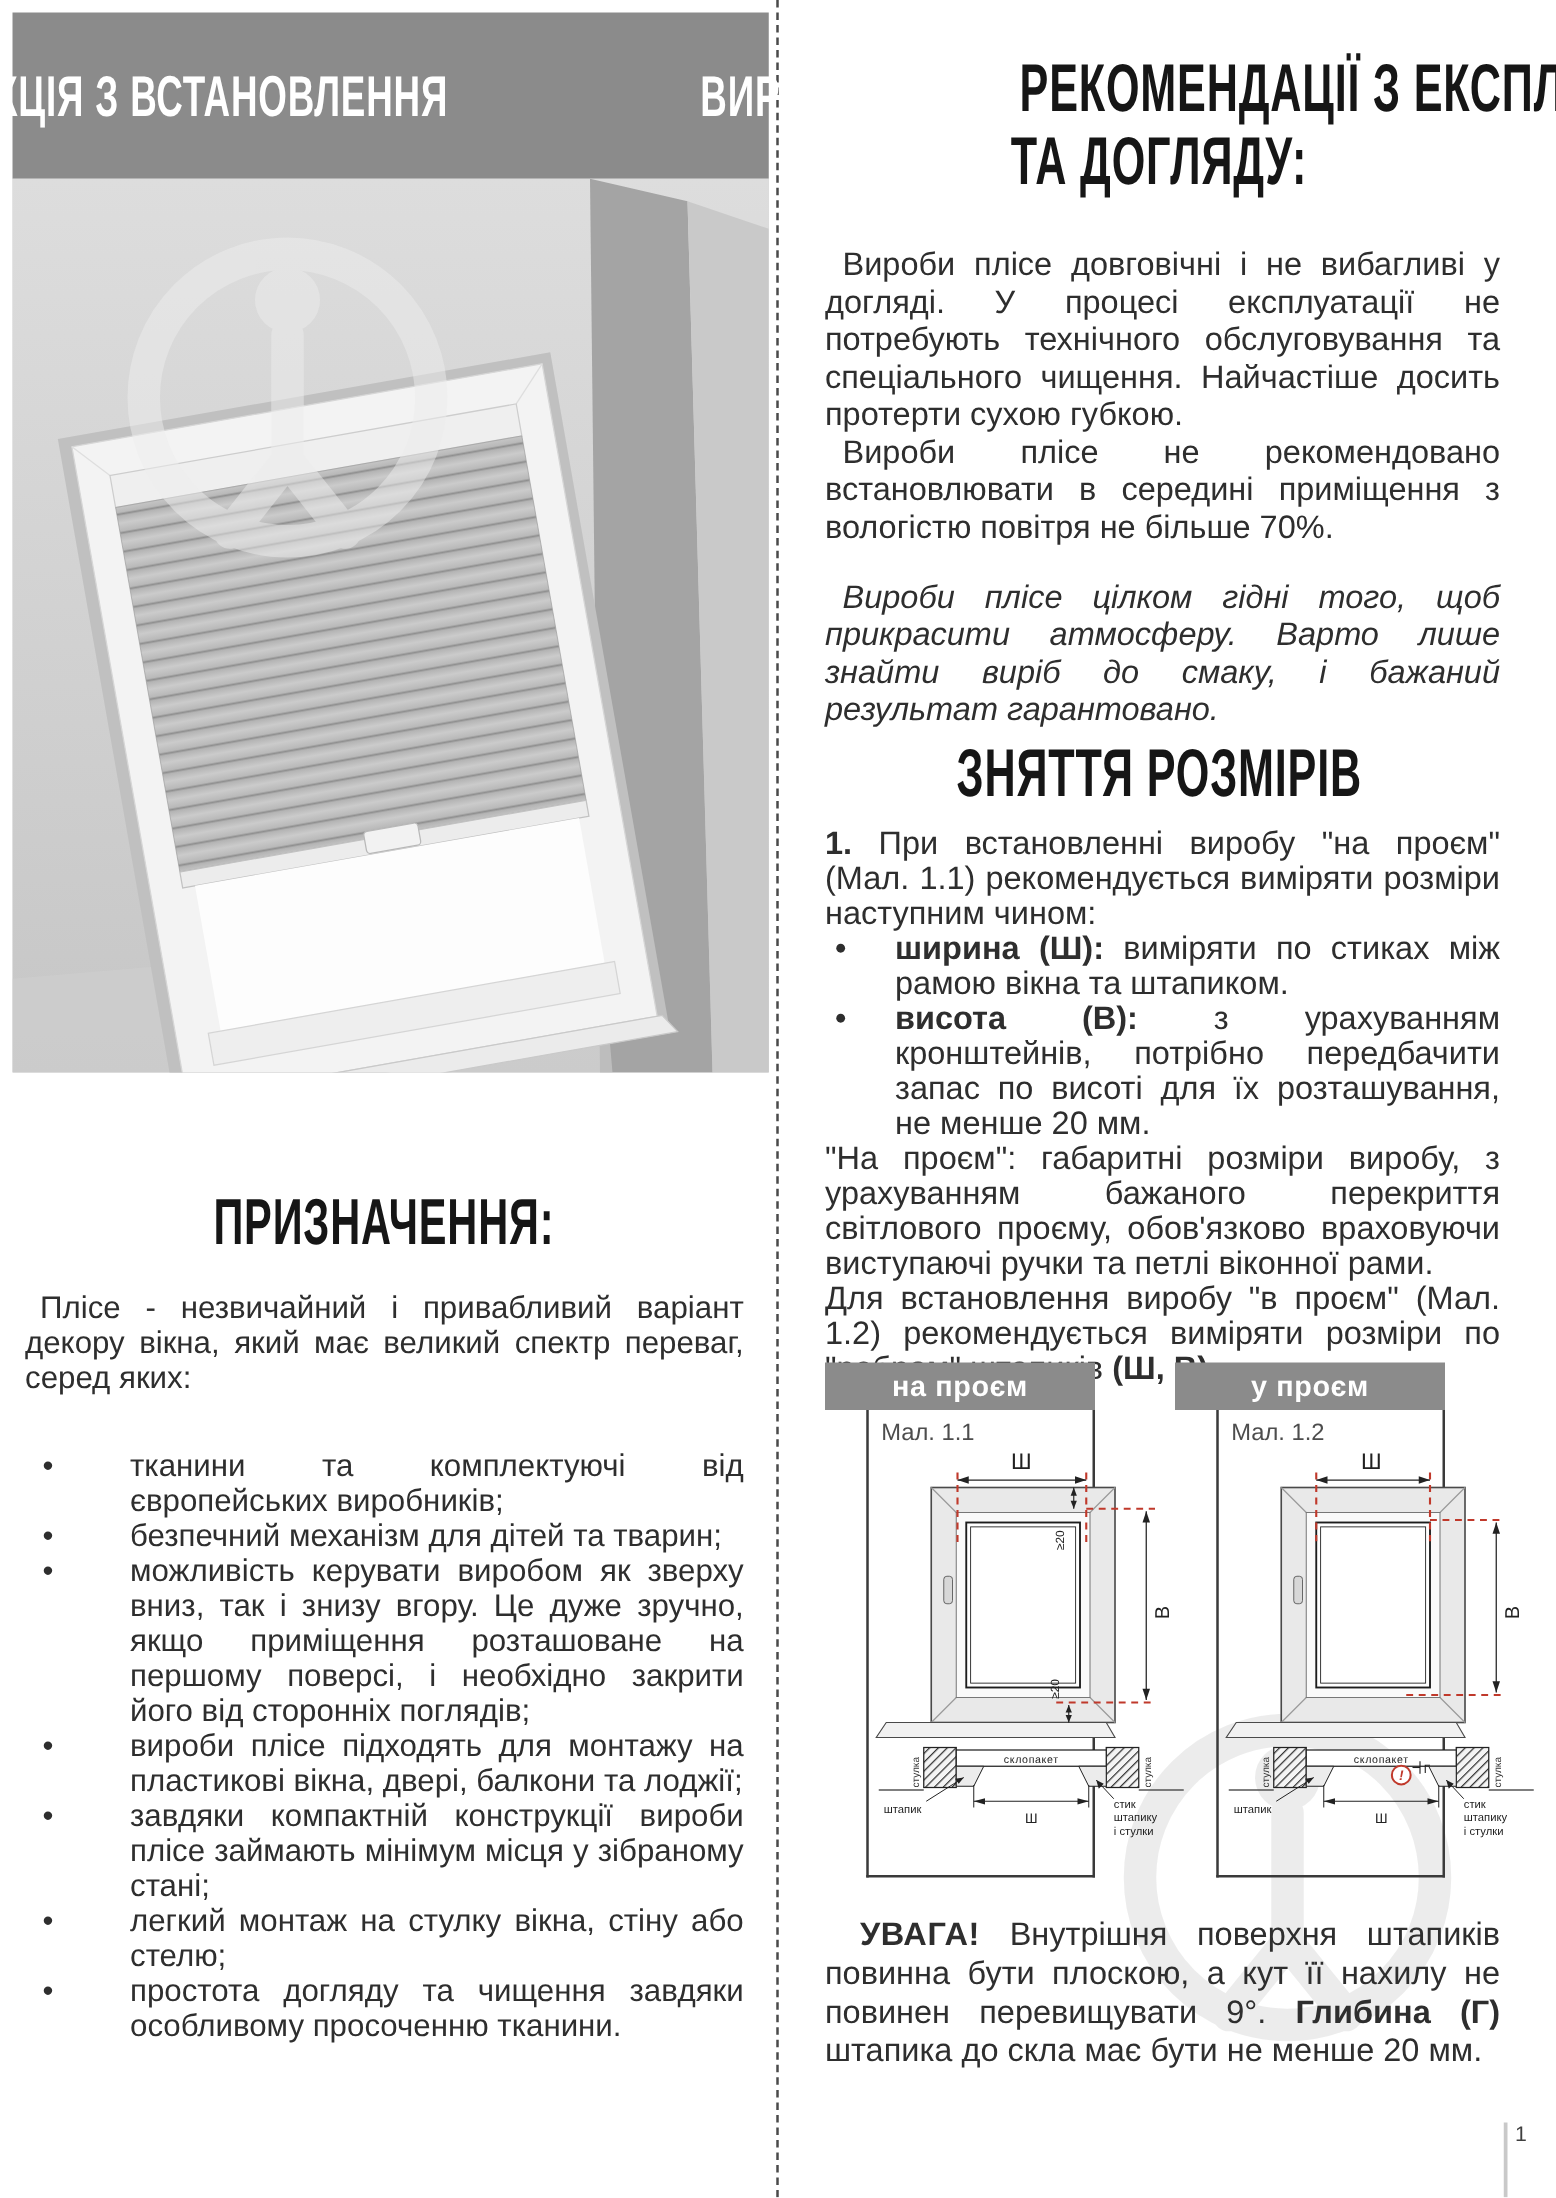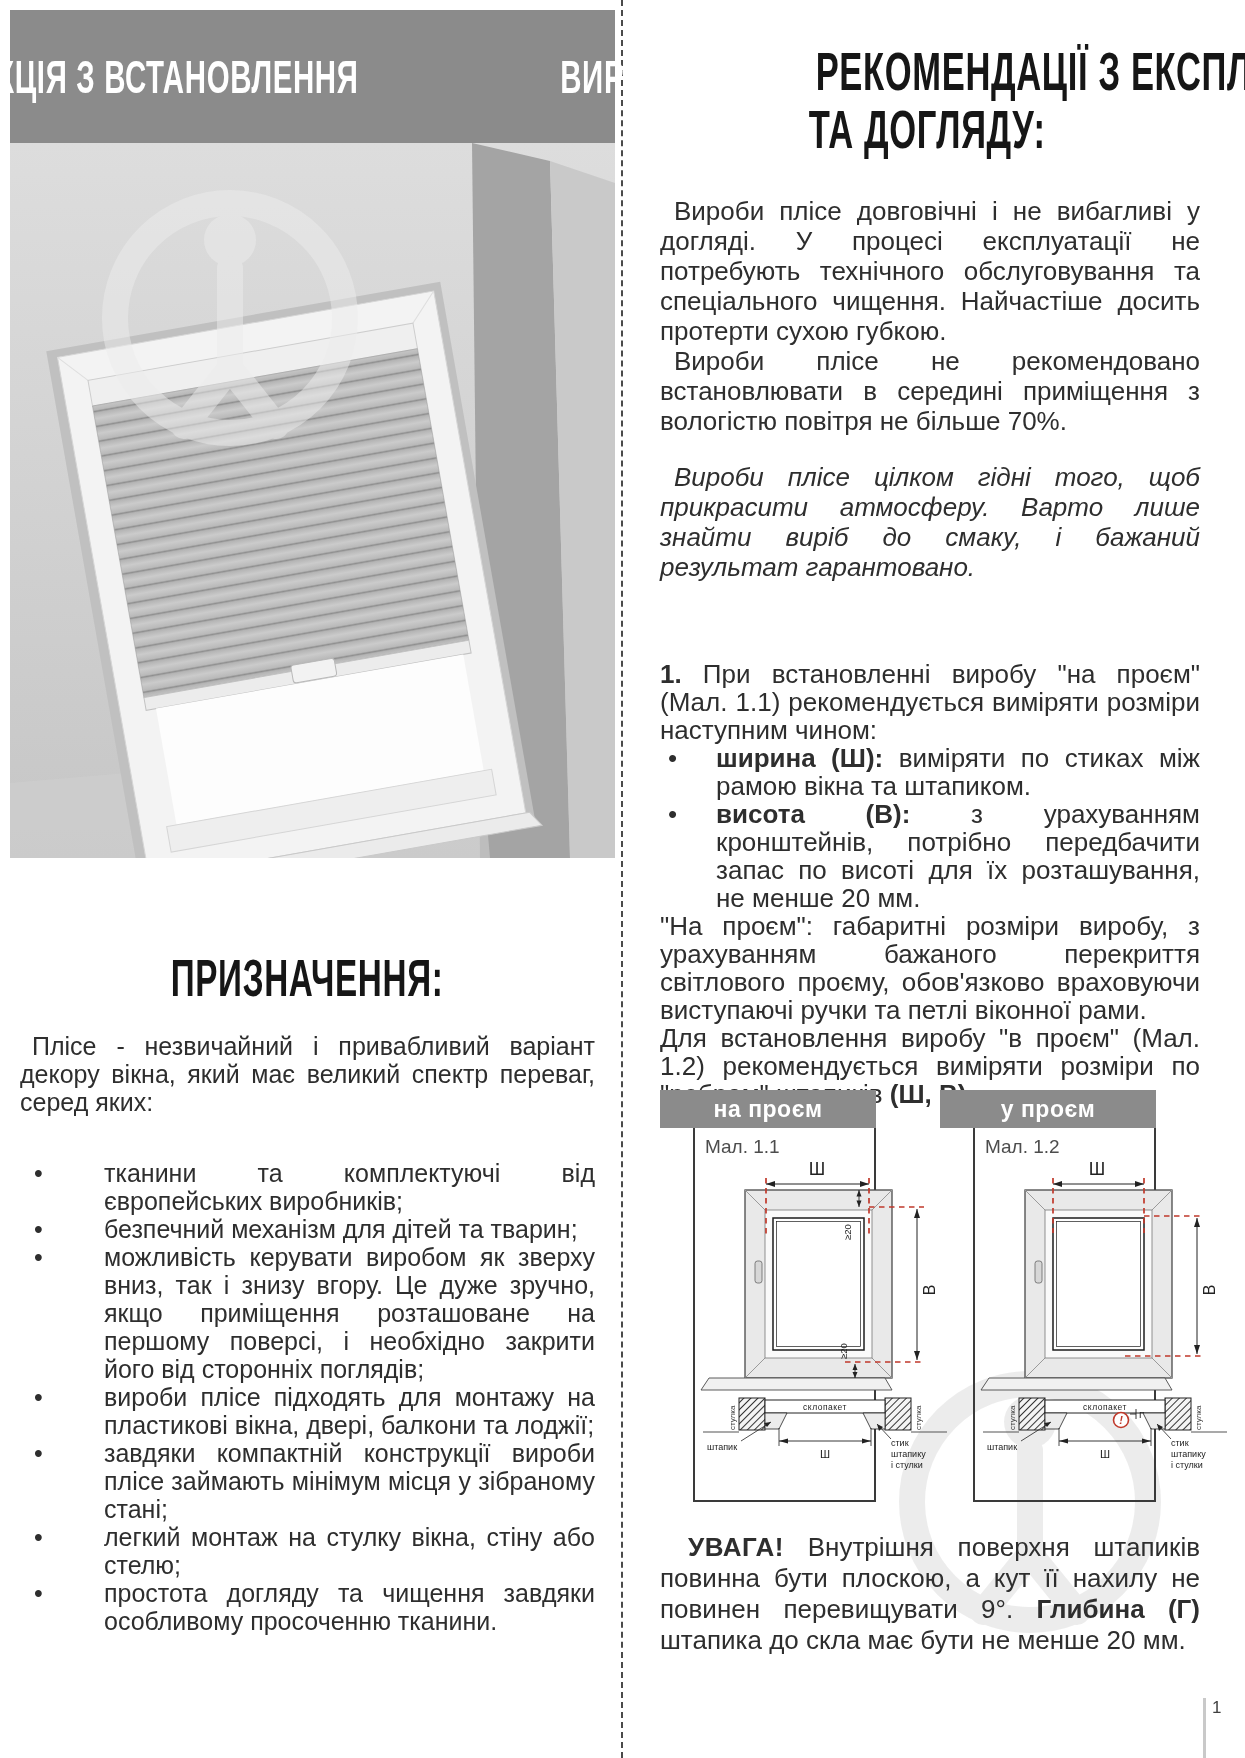--- a/index.html
+++ b/index.html
@@ -130,20 +130,21 @@
     <div><span class="condensed">РЕКОМЕНДАЦІЇ З ЕКСПЛУАТАЦІЇ</span></div>
     <div><span class="condensed">ТА ДОГЛЯДУ:</span></div>
   </div>
 
   <div class="care-text body-text">
     <p>Вироби плісе довговічні і не вибагливі у догляді. У процесі експлуатації не потребують технічного обслуговування та спеціального чищення. Найчастіше досить протерти сухою губкою.</p>
     <p>Вироби плісе не рекомендовано встановлювати в середині приміщення з вологістю повітря не більше 70%.</p>
     <p class="gap italic">Вироби плісе цілком гідні того, щоб прикрасити атмосферу. Варто лише знайти виріб до смаку, і бажаний результат гарантовано.</p>
   </div>
 
+  <div class="h-sizing"><span class="condensed">ЗНЯТТЯ РОЗМІРІВ</span></div>
 
   <div class="sizing-text body-text">
     <p><span class="b">1.</span><span> При встановленні виробу "на проєм" (Мал. 1.1) рекомендується виміряти розміри наступним чином:</span></p>
     <ul class="rlist">
       <li><span class="b">ширина (Ш):</span><span> виміряти по стиках між рамою вікна та штапиком.</span></li>
       <li><span class="b">висота (В):</span><span> з урахуванням кронштейнів, потрібно передбачити запас по висоті для їх розташування, не менше 20 мм.</span></li>
     </ul>
     <p>"На проєм": габаритні розміри виробу, з урахуванням бажаного перекриття світлового проєму, обов'язково враховуючи виступаючі ручки та петлі віконної рами.</p>
     <p><span>Для встановлення виробу "в проєм" (Мал. 1.2) рекомендується виміряти розміри по "ребрам" штапиків </span><span class="b">(Ш, В)</span><span>.</span></p>
   </div>

